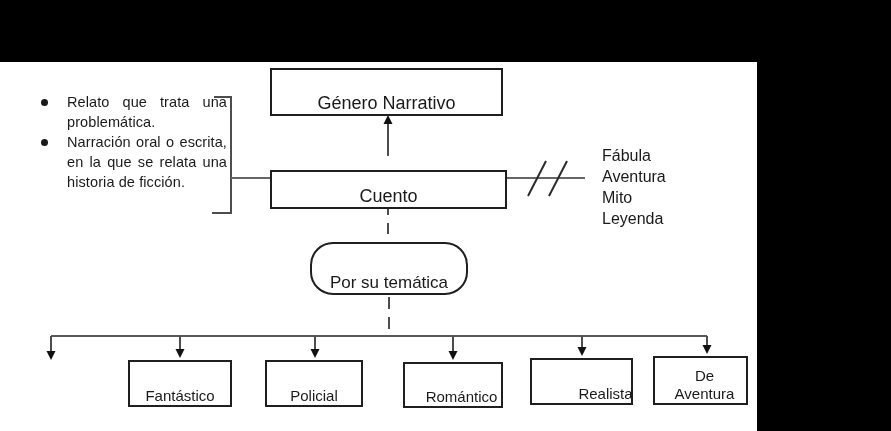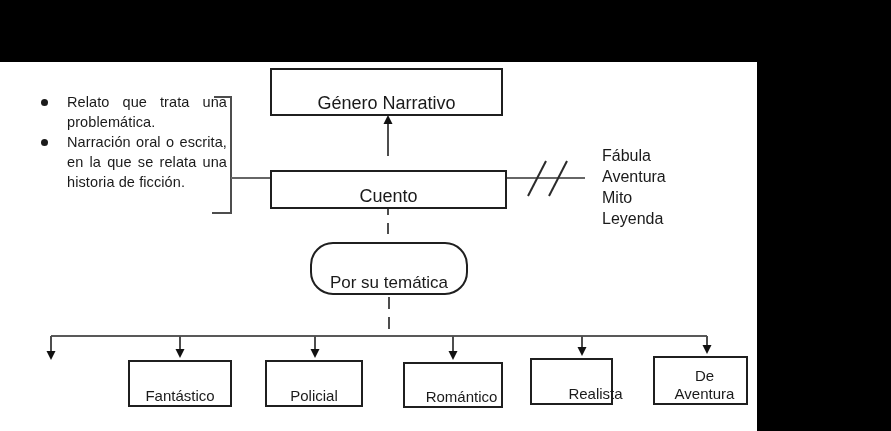--- a/index.html
+++ b/index.html
@@ -16,21 +16,21 @@
     display:flex;align-items:flex-end;justify-content:center;text-align:center;
   }
   .node-title{left:270px;top:68px;width:233px;height:48px;font-size:18px;}
   .node-center{left:270px;top:170px;width:237px;height:39px;font-size:18px;}
   .node-branch{left:310px;top:242px;width:158px;height:53px;border-radius:23px;font-size:17px;}
   .leaf{font-size:15px;line-height:18px;}
   .leaf-0{left:3px;top:362px;width:100px;height:45px;}
   .leaf-1{left:128px;top:360px;width:104px;height:47px;}
   .leaf-2{left:265px;top:360px;width:98px;height:47px;}
   .leaf-3{left:403px;top:362px;width:100px;height:46px;padding-left:17px;}
-  .leaf-4{left:530px;top:358px;width:83px;height:47px;padding-left:48px;}
+  .leaf-4{left:530px;top:358px;width:103px;height:47px;padding-left:48px;}
   .leaf-5{left:653px;top:356px;width:95px;height:49px;}
   .wrap-label{white-space:pre-line;margin-left:8px;}
   .bullets{position:absolute;left:35px;top:92px;width:192px;}
   .bullet-item{display:flex;margin-bottom:0;}
   .bullet-dot{
     flex:0 0 auto;width:7px;height:7px;border-radius:50%;background:#1a1a1a;
     margin:7px 19px 0 6px;
   }
   .bullet-text{
     flex:1 1 auto;font-size:14.5px;line-height:20px;text-align:justify;

